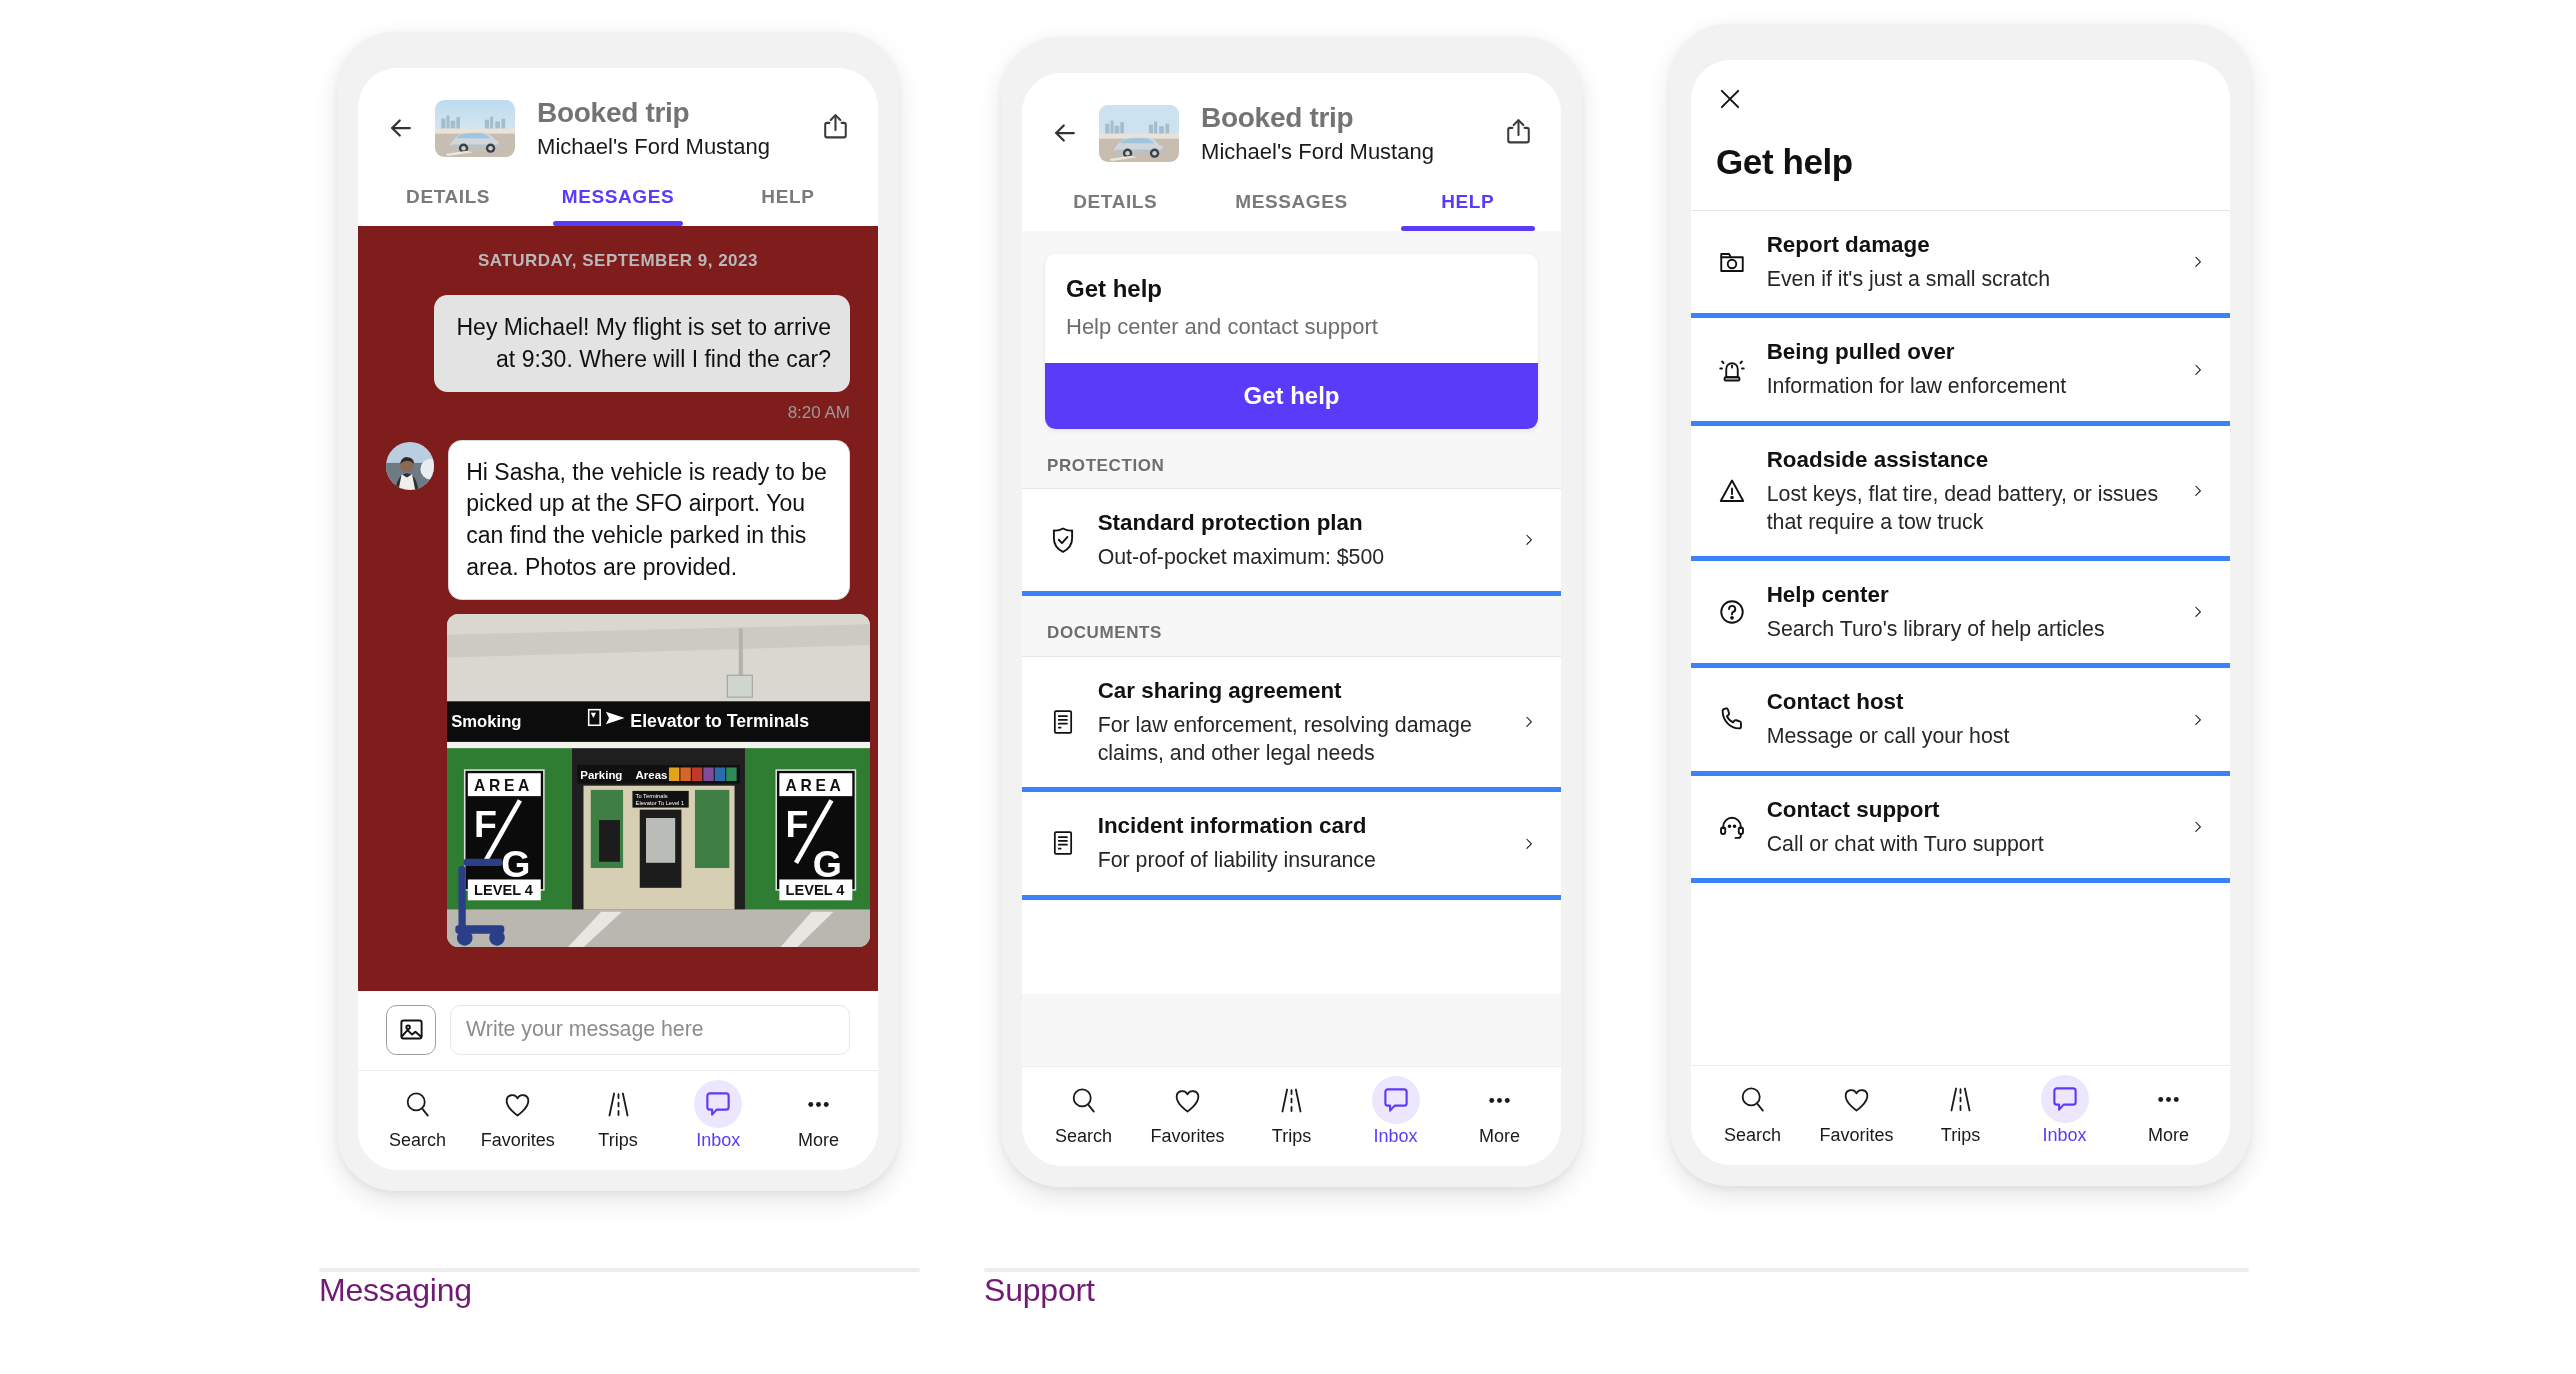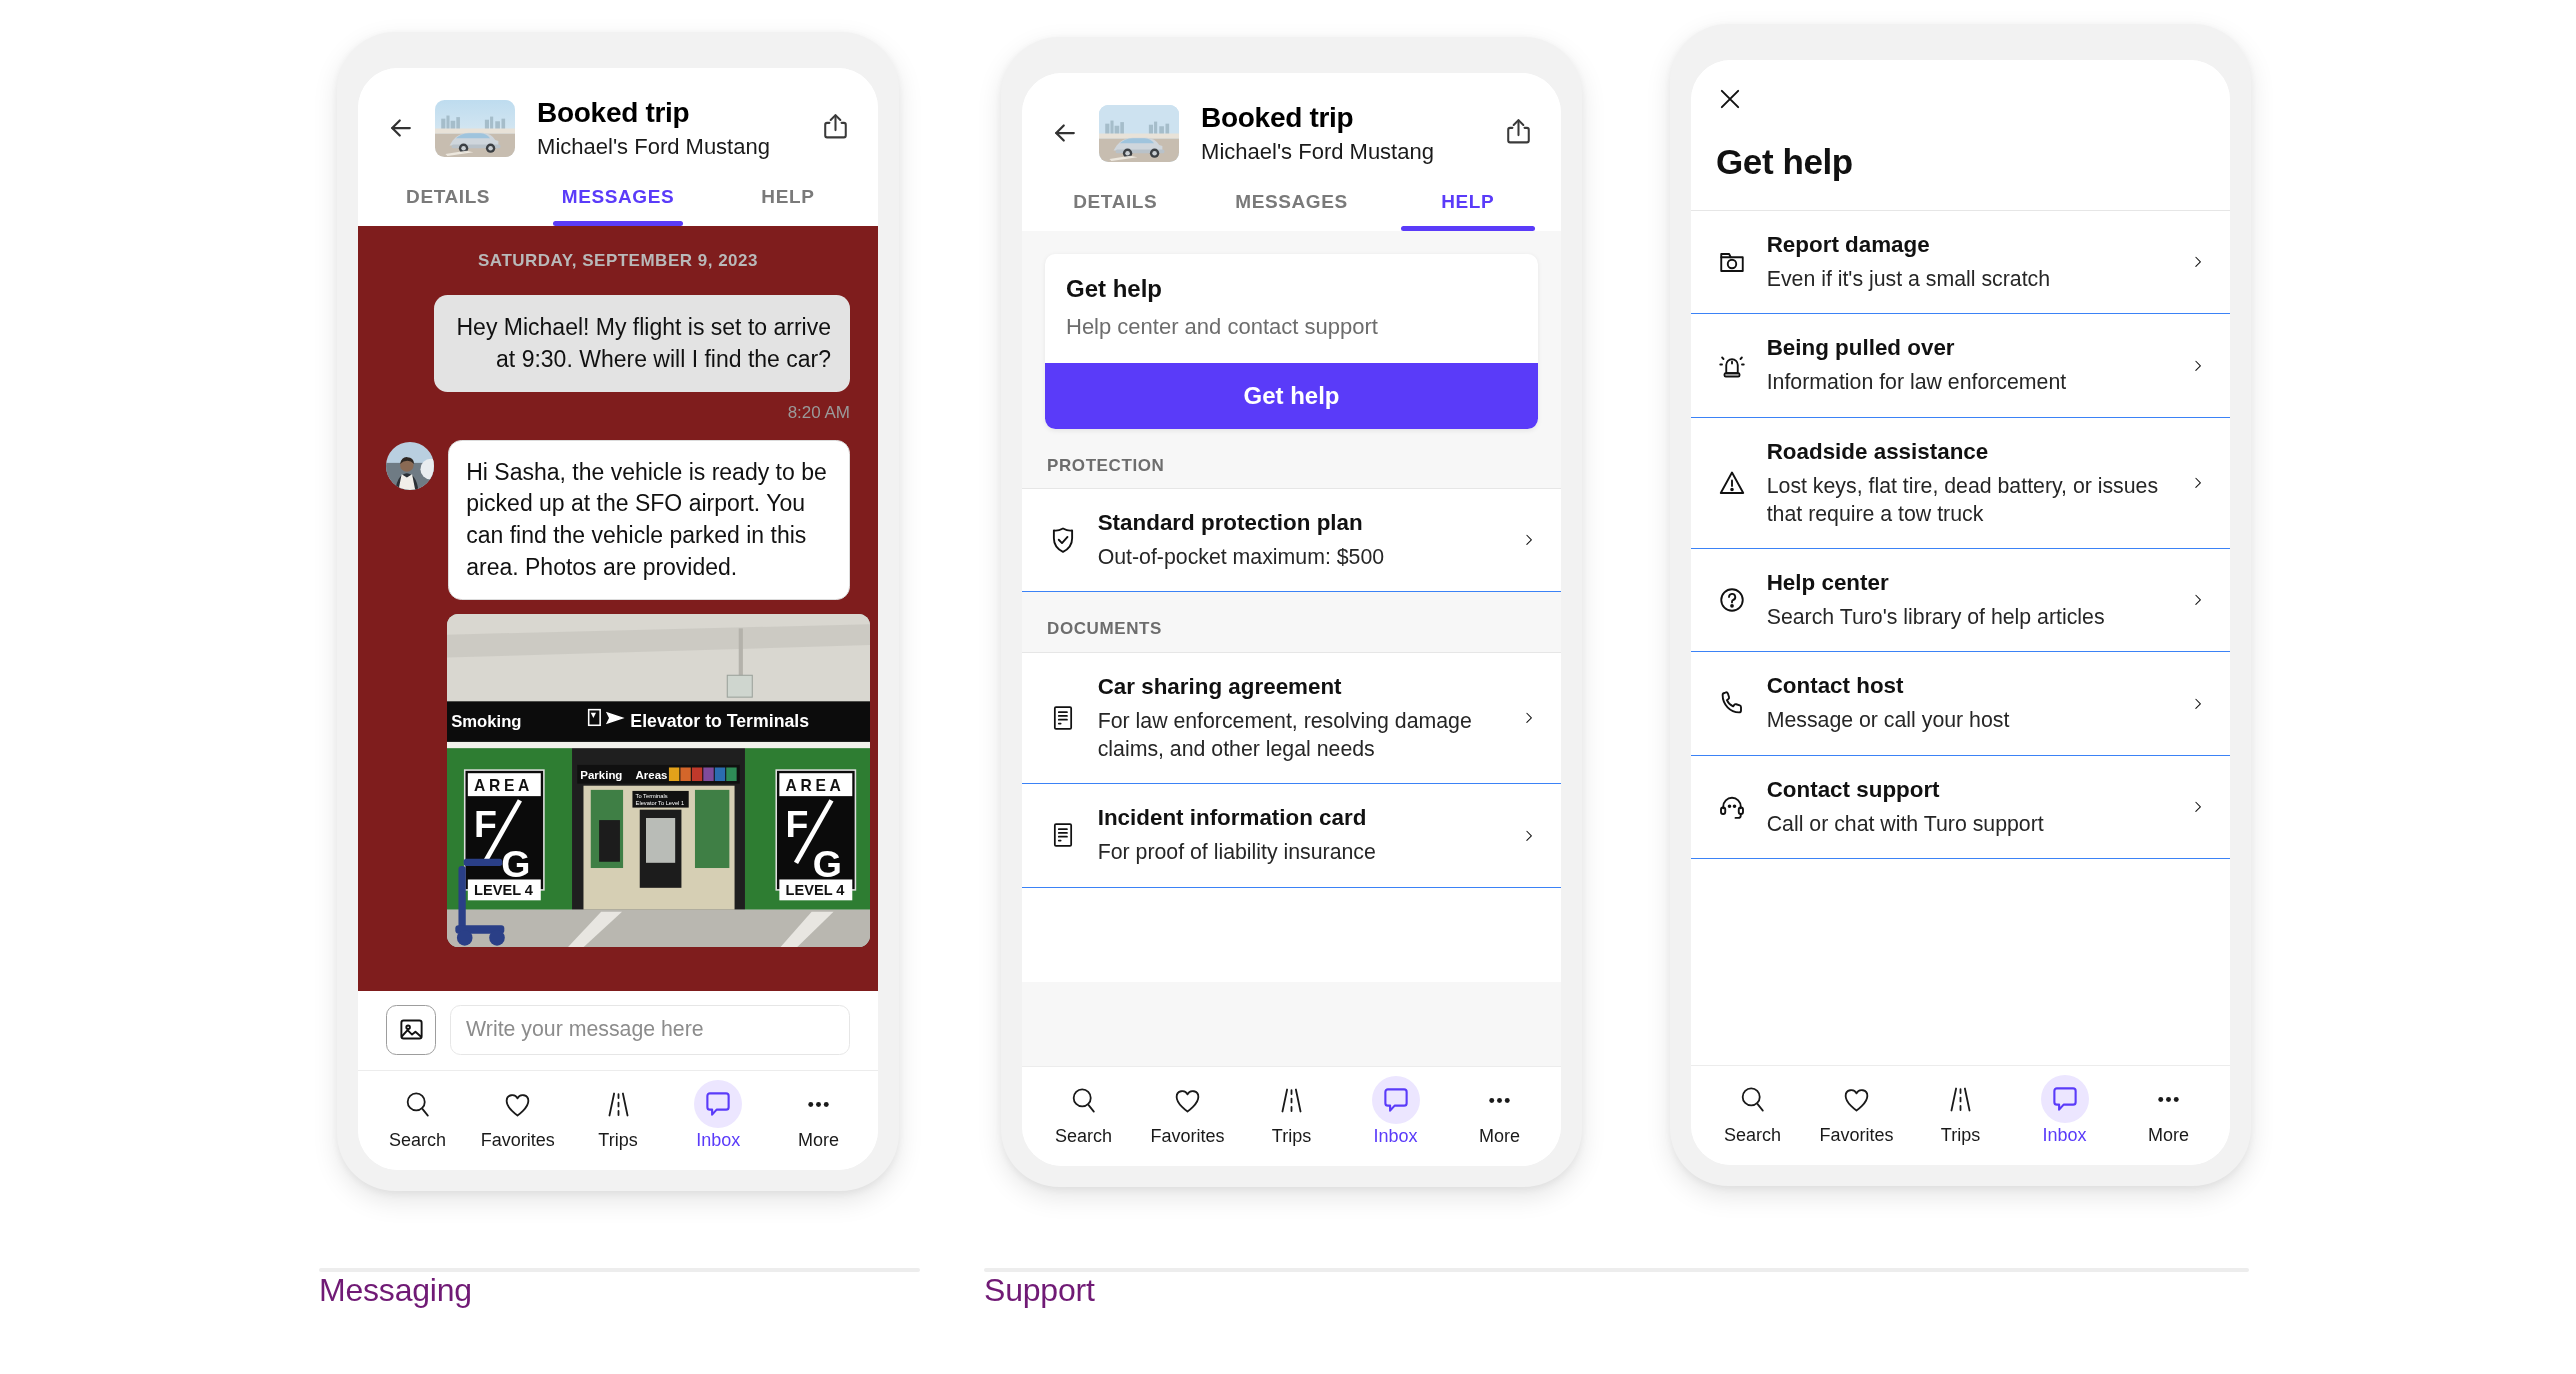--- a/index.html
+++ b/index.html
@@ -40,21 +40,21 @@
     flex: 0 0 auto;
     background: #fff;
   }
   .back-arrow { width: 30px; height: 30px; flex: 0 0 auto; }
   .thumb {
     width: 80px; height: 57px; border-radius: 9.4px;
     flex: 0 0 auto; overflow: hidden; position: relative;
   }
   .thumb svg { display: block; width: 100%; height: 100%; }
   .appbar-titles { flex: 1 1 auto; min-width: 0; padding-left: 3.1px; }
-  .appbar-title { font-size: 28px; font-weight: 700; color: #000000; letter-spacing: -0.3px; line-height: 1.15; }
+  .appbar-title { font-size: 28px; font-weight: 700; color: #737373; letter-spacing: -0.3px; line-height: 1.15; }
   .appbar-sub { font-size: 22px; color: #1a1a1a; margin-top: 5.2px; line-height: 1.15; }
   .share-icon { width: 29px; height: 32px; flex: 0 0 auto; }
 
   
   .tabs { display: flex; flex: 0 0 auto; background: #fff; padding: 0 5.2px; }
   .tab {
     flex: 1 1 0; text-align: center;
     font-size: 19px; font-weight: 700; letter-spacing: 0.6px;
     color: #7a7a7a; padding: 13.5px 0 0 0;
     position: relative; height: 54px;
@@ -146,21 +146,21 @@
     background: #5a3bf9; color: #fff; text-align: center;
     font-size: 24px; font-weight: 700; padding: 19px 0;
   }
   .sectionhead {
     font-size: 17px; font-weight: 700; letter-spacing: 0.6px;
     color: #6d6d6d; padding: 27px 25px 12.5px 25px;
   }
   .rowlist { background: #fff; border-top: 1px solid #e6e6e6; }
   .row {
     display: flex; align-items: center; gap: 16.7px;
-    padding: 20px 23px; border-bottom: 1px solid #3b82f6; background: #fff;
+    padding: 20px 23px; border-bottom: 5px solid #3b82f6; background: #fff;
   }
   .row-icon { width: 36px; flex: 0 0 auto; display: flex; align-items: center; justify-content: center; }
   .row-text { flex: 1 1 auto; min-width: 0; }
   .row-title { font-size: 22.4px; font-weight: 700; color: #111; line-height: 1.25; }
   .row-sub { font-size: 21.3px; color: #262626; margin-top: 6.2px; line-height: 1.32; }
   .chev { width: 17.7px; flex: 0 0 auto; display: flex; align-items: center; justify-content: center; }
   .filler { background: #fff; flex: 1 1 auto; }
 
   
   .sheet { flex: 1 1 auto; background: #fff; display: flex; flex-direction: column; overflow: hidden; }

